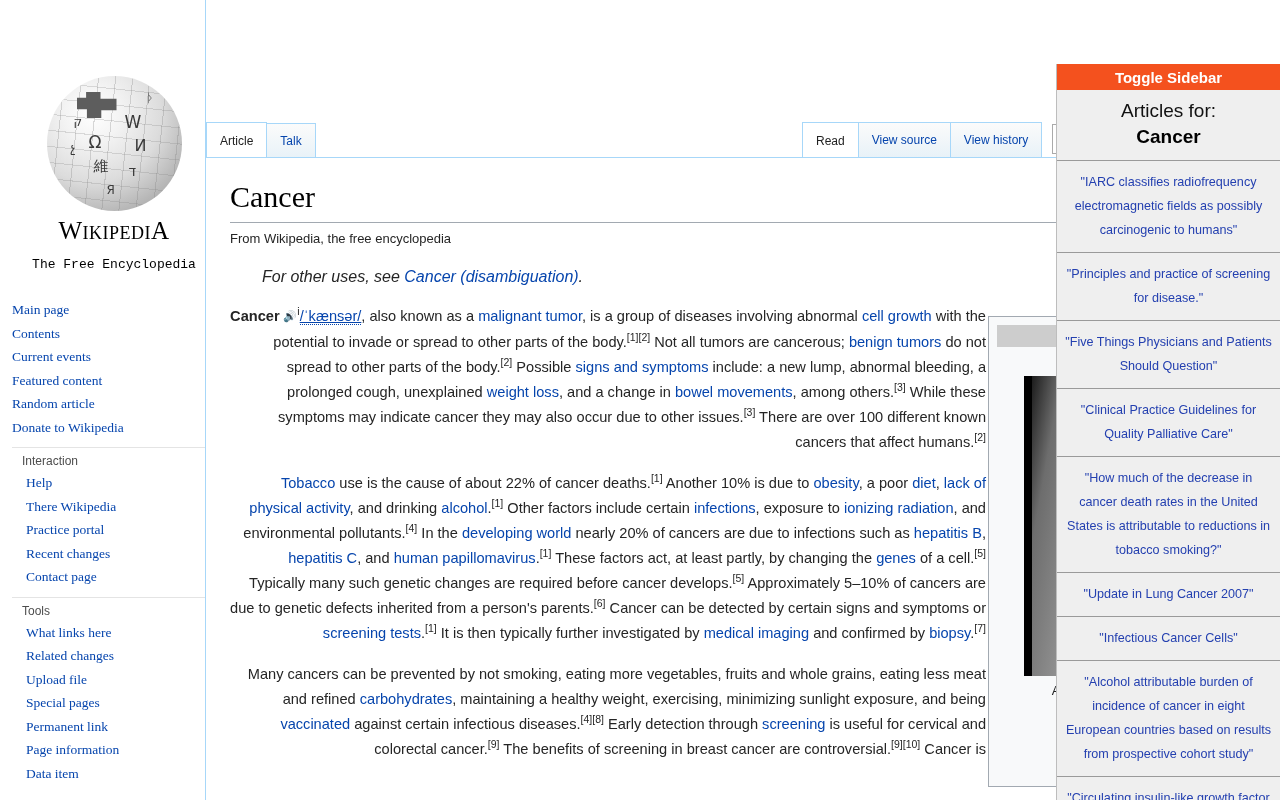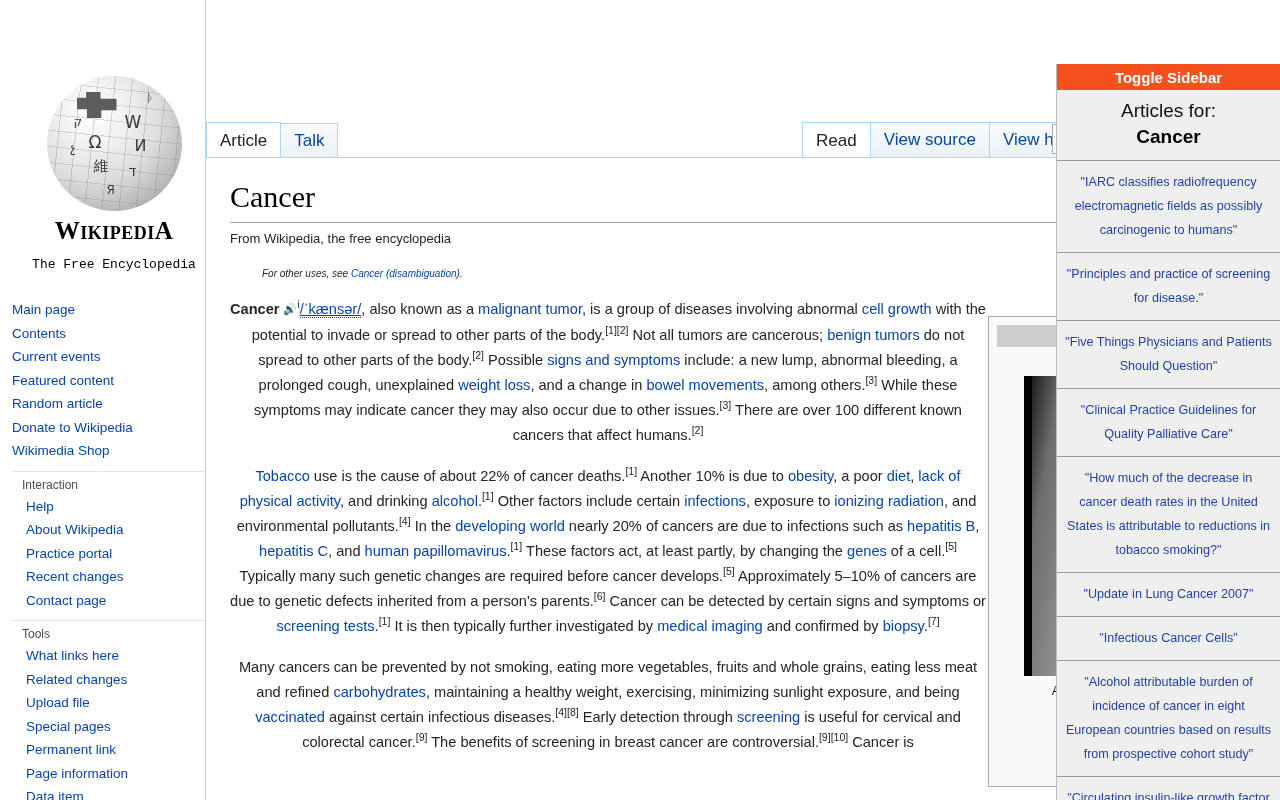--- a/index.html
+++ b/index.html
@@ -77,40 +77,39 @@
     width: 40px; height: 26px;
     background: #5d5d5d;
     clip-path: polygon(0 22%,24% 22%,24% 0,60% 0,60% 26%,100% 26%,100% 70%,62% 70%,62% 100%,26% 100%,26% 66%,0 66%);
   }
   .wordmark {
     font-family: "Liberation Serif", serif;
     font-size: 25px;
     letter-spacing: .5px;
     color: #000;
     margin-top: 6px;
-    font-weight: bold;
   }
   .wordmark .sm { font-size: 18px; }
   .tagline {
     font-family: Liberation Mono, monospace;
     font-size: 13px;
     color: #000;
     margin-top: 12px;
   }
 
   #nav-sections { margin-top: 26px; padding-left: 12px; }
   .nav-group { margin-bottom: 8px; }
   .nav-group-head {
     font-size: 12px;
     color: #4d4d4d;
     padding: 6px 0 3px 10px;
     border-top: 1px solid #e4e4e4;
     margin-top: 6px;
   }
-  .nav-list { list-style: none; margin: 0; padding: 0; }
+  .nav-list { list-style: none; margin: 0; padding: 0; font-family: Liberation Serif, serif; }
   .nav-list li { padding: 1px 0 1px 0; }
   .nav-list.indent li { padding-left: 14px; }
   .nav-list a {
     color: #0b0080;
     text-decoration: none;
     font-size: 13.5px;
     line-height: 21.5px;
   }
 
   
@@ -133,21 +132,21 @@
     position: absolute;
     left: 596px; top: 122px;
     height: 36px;
     display: flex;
   }
   .tab {
     height: 35px;
     padding: 0 13px;
     display: flex;
     align-items: center;
-    font-size: 17px;
+    font-size: 12px;
     color: #0645ad;
     background: linear-gradient(to bottom, #fbfbfb 0%, #e8f2f8 100%);
     border: 1px solid #a7d7f9;
     border-bottom: none;
     border-left: none;
     cursor: pointer;
     white-space: nowrap;
   }
   .tab.selected {
     background: #ffffff;
@@ -205,30 +204,30 @@
     line-height: 1.25;
   }
   #siteSub {
     font-size: 13px;
     color: #252525;
     margin: 8px 0 0 0;
   }
   #hatnote {
     margin: 22px 0 0 32px;
     font-style: italic;
-    font-size: 10px;
+    font-size: 16px;
     color: #252525;
   }
   #body-text { margin-top: 18px; width: 756px; }
   #body-text p {
     margin: 16px 0 16px 0;
     line-height: 25px;
     font-size: 14.6px;
     color: #252525;
-    text-align: center;
+    text-align: right;
   }
   a.wl { color: #0645ad; text-decoration: none; }
   sup.ref { font-size: 10.5px; vertical-align: super; line-height: 0; }
   .ipa { color: #0645ad; border-bottom: 1px dotted #0645ad; }
   .spk {
     display: inline-block;
     font-size: 11px;
     color: #36c;
     transform: translateY(-1px);
   }
@@ -394,29 +393,28 @@
     <div id="nav-sections">
 
       <div class="nav-group first">
         <ul class="nav-list">
           <li><a class="wl" href="#">Main page</a></li>
           <li><a class="wl" href="#">Contents</a></li>
           <li><a class="wl" href="#">Current events</a></li>
           <li><a class="wl" href="#">Featured content</a></li>
           <li><a class="wl" href="#">Random article</a></li>
           <li><a class="wl" href="#">Donate to Wikipedia</a></li>
-          <li><a class="wl" href="#">Wikimedia Shop</a></li>
         </ul>
       </div>
 
       <div class="nav-group">
         <div class="nav-group-head">Interaction</div>
         <ul class="nav-list indent">
           <li><a class="wl" href="#">Help</a></li>
-          <li><a class="wl" href="#">About Wikipedia</a></li>
+          <li><a class="wl" href="#">There Wikipedia</a></li>
           <li><a class="wl" href="#">Practice portal</a></li>
           <li><a class="wl" href="#">Recent changes</a></li>
           <li><a class="wl" href="#">Contact page</a></li>
         </ul>
       </div>
 
       <div class="nav-group">
         <div class="nav-group-head">Tools</div>
         <ul class="nav-list indent">
           <li><a class="wl" href="#">What links here</a></li>

